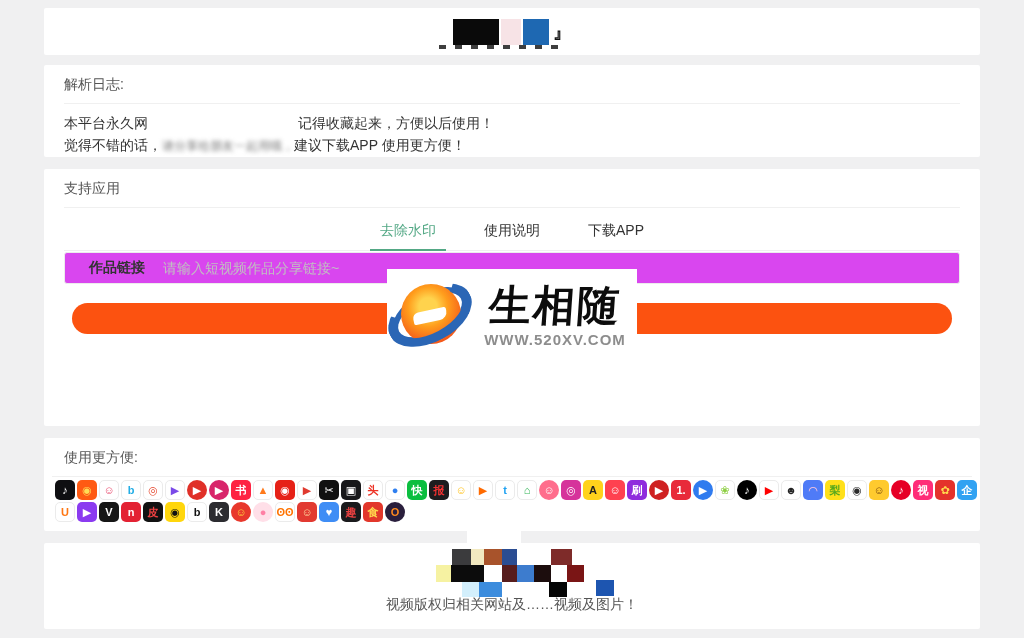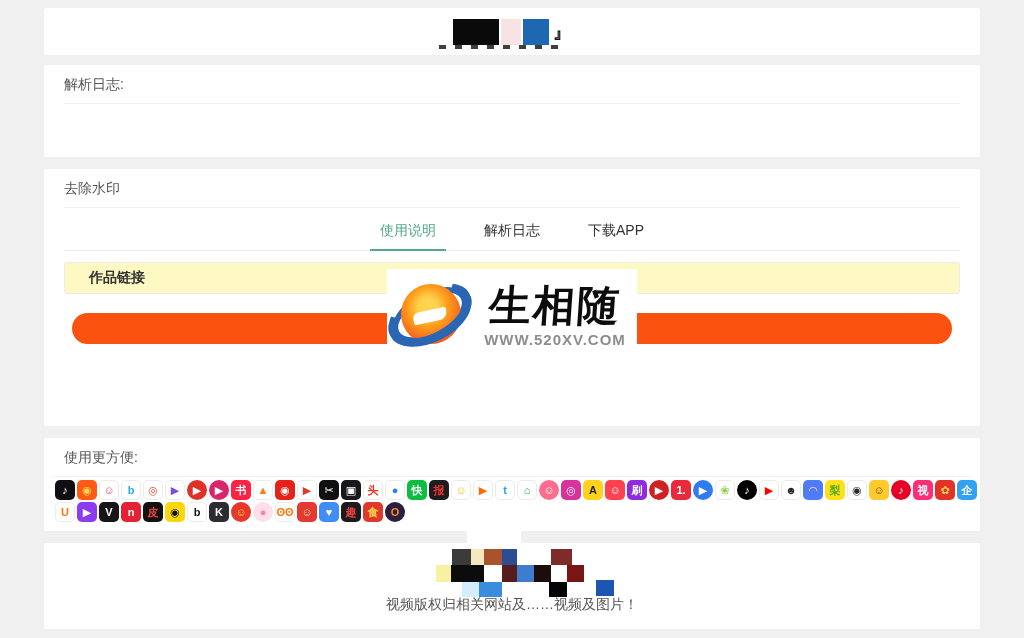--- a/index.html
+++ b/index.html
@@ -32,21 +32,21 @@
   .blurred { filter:blur(2px); color:#777; font-size:12px; }
 
   
   .panel.online { height:257px; margin-bottom:12px; padding:0 20px; position:relative; }
   .tabbar { display:flex; justify-content:center; gap:44px; border-bottom:1px solid #f0f0f0; margin-top:2px; }
   .tab { padding:12px 2px 10px 2px; cursor:pointer; color:#333; position:relative; }
   .tab.active { color:#53a885; }
   .tab.active::after { content:""; position:absolute; left:-8px; right:-8px; bottom:-1px; height:2px; background:#53a885; }
   .hintbox { margin-top:12px; height:38px; border:1px solid #ececec; border-radius:4px; background:#fdfdfd;
     display:flex; align-items:center; padding:0 14px; color:#333; }
-  .inputrow { margin-top:11px; height:32px; border:1px solid #ececec; border-radius:3px; display:flex; align-items:center; background:#fef9c3; }
+  .inputrow { margin-top:1px; height:32px; border:1px solid #ececec; border-radius:3px; display:flex; align-items:center; background:#d946ef; }
   .inputrow .lbl { padding:0 18px 0 24px; color:#333; font-weight:bold; white-space:nowrap; }
   .inputrow input { flex:1; border:none; outline:none; height:28px; font-size:14px; color:#333; background:transparent; }
   .inputrow input::placeholder { color:#c0c0c0; }
   .gobtn { margin:19px 8px 0 8px; width:calc(100% - 16px); height:31px; border:none; border-radius:18px;
     color:#fff; font-size:14px; cursor:pointer; display:block; }
 
   
   .wm { position:absolute; left:50%; top:100px; transform:translateX(-50%); width:250px; height:92px;
     background:#fff; display:flex; align-items:center; z-index:5; }
   .wm-globe { position:relative; width:86px; height:86px; flex:0 0 86px; }
@@ -89,33 +89,40 @@
       <div class="cblock b3" style="background: rgb(30, 104, 178);"></div>
       <div class="title-strokes"></div>
       <span class="hdr-frag">』</span>
     </div>
   </div>
 
   <div class="panel usage">
     <div class="sec-title">解析日志:</div>
     <div class="divider"></div>
     <div class="usage-body">
+      <div>
+        <span>本平台永久网</span><span class="gap-censor"></span><span>记得收藏起来，方便以后使用！</span>
+      </div>
+      <div>
+        <span>觉得不错的话，</span><span class="blurred">请分享给朋友一起用哦，</span><span>建议下载APP 使用更方便！</span>
+      </div>
     </div>
   </div>
 
   <div class="panel online">
-    <div class="sec-title">去除水印</div>
+    <div class="sec-title">支持应用</div>
     <div class="divider"></div>
     <div class="tabbar" id="tabbar">
-        <div class="tab active">使用说明</div>
-        <div class="tab">解析日志</div>
+        <div class="tab active">去除水印</div>
+        <div class="tab">使用说明</div>
         <div class="tab">下载APP</div>
       </div>
     <div class="inputrow">
       <span class="lbl">作品链接</span>
+      <input type="text" placeholder="请输入短视频作品分享链接~" style="">
     </div>
     <button class="gobtn" id="gobtn" style="background: rgb(252, 82, 16);">本平台永久网</button>
 
     <div class="wm">
       <div class="wm-globe">
         <div class="wm-ring2"></div>
         <div class="wm-sphere"></div>
         <div class="wm-swoosh"></div>
         <div class="wm-ring"></div>
       </div>

